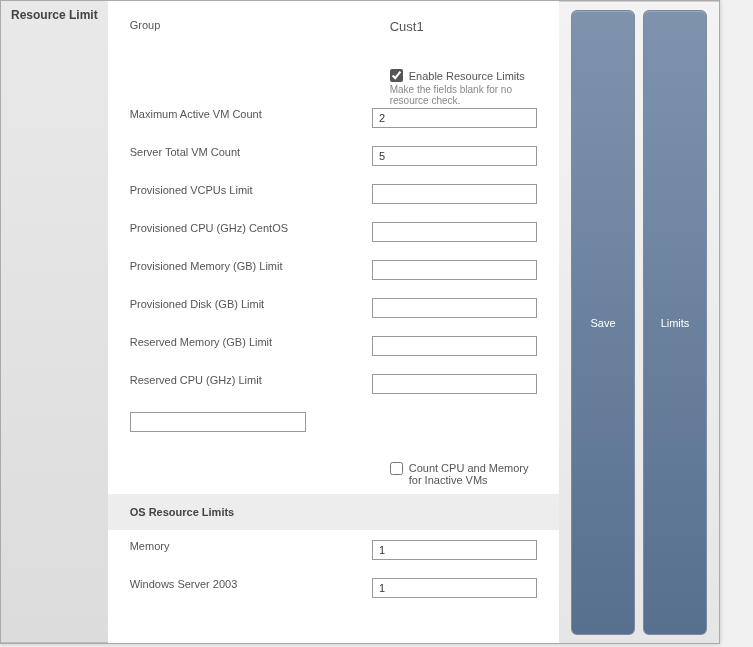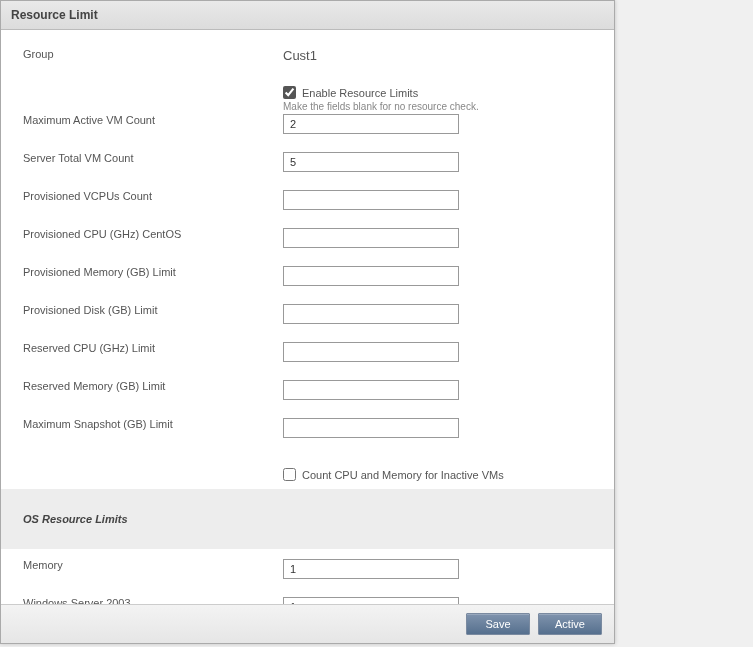--- a/index.html
+++ b/index.html
@@ -6,26 +6,25 @@
     body {
       font-family: Verdana, Arial, sans-serif;
       font-size: 11px;
       color: #555;
       background: #f0f0f0;
       width: 753px;
       height: 647px;
       overflow: hidden;
     }
     .dialog {
-      width: 615px;
+      width: 720px;
       height: 644px;
       border: 1px solid #aaa;
       background: #5eead4;
       display: flex;
-      flex-direction: column;
       box-shadow: 0 0 4px rgba(0,0,0,0.2);
     }
     .dialog-header {
       background: linear-gradient(#e9e9e9, #dcdcdc);
       border-bottom: 1px solid #bbb;
       padding: 7px 10px;
       font-weight: bold;
       color: #444;
       font-size: 12px;
     }
@@ -57,21 +56,21 @@
       padding: 2px 6px;
       font-size: 11px;
       color: #333;
       font-family: Verdana, Arial, sans-serif;
       background: #fff;
     }
     .checkbox-row {
       display: flex;
       align-items: flex-start;
       margin-left: 260px;
-      margin-top: 0;
+      margin-top: 12px;
       margin-bottom: 2px;
       flex-direction: column;
     }
     .checkbox-line {
       display: flex;
       align-items: center;
       gap: 6px;
     }
     .help-text {
       color: #888;
@@ -79,52 +78,51 @@
       margin-top: 2px;
     }
     input[type="checkbox"] {
       width: 13px;
       height: 13px;
       accent-color: #555;
     }
     .section-header {
       background: #ededed;
       margin: 8px -22px 10px -22px;
-      padding: 24px 22px;
+      padding: 12px 22px;
       font-weight: bold;
       color: #444;
       font-size: 11px;
-      font-style: italic;
     }
     .checkbox-standalone {
       margin-left: 260px;
       margin-top: 12px;
       margin-bottom: 6px;
       display: flex;
-      align-items: center;
+      align-items: flex-start;
       gap: 6px;
     }
     .dialog-footer {
       border-top: 1px solid #ccc;
       background: linear-gradient(#f3f3f3, #e6e6e6);
       padding: 8px 12px;
       display: flex;
       justify-content: flex-end;
       gap: 8px;
     }
     .btn {
       border: 1px solid #7a8aa0;
       background: linear-gradient(#7f93ad, #56708e);
       color: #fff;
       padding: 4px 0;
       width: 64px;
       font-size: 11px;
       text-align: center;
       cursor: pointer;
-      border-radius: 1px;
+      border-radius: 6px;
       box-shadow: inset 0 1px 0 rgba(255,255,255,0.2);
       font-family: Verdana, Arial, sans-serif;
     }
     
     .dialog-body::-webkit-scrollbar { width: 16px; }
     .dialog-body::-webkit-scrollbar-track { background: #eee; border-left:1px solid #ccc;}
     .dialog-body::-webkit-scrollbar-thumb { background: #c4c4c4; border:1px solid #999; }
     .dialog-body::-webkit-scrollbar-button {
       background: #e2e2e2; height: 16px; border:1px solid #999;
       display:block;
@@ -155,51 +153,50 @@
       <div class="form-label">Maximum Active VM Count</div>
       <input class="text-input" type="text" value="2" style="">
     </div>
 
     <div class="form-row">
       <div class="form-label">Server Total VM Count</div>
       <input class="text-input" type="text" value="5" style="">
     </div>
 
     <div class="form-row">
-      <div class="form-label">Provisioned VCPUs Count</div>
+      <div class="form-label">Provisioned VCPUs Limit</div>
       <input class="text-input" type="text" value="" style="">
     </div>
 
     <div class="form-row">
       <div class="form-label">Provisioned CPU (GHz) CentOS</div>
       <input class="text-input" type="text" value="" style="">
     </div>
 
     <div class="form-row">
       <div class="form-label">Provisioned Memory (GB) Limit</div>
       <input class="text-input" type="text" value="" style="">
     </div>
 
     <div class="form-row">
       <div class="form-label">Provisioned Disk (GB) Limit</div>
       <input class="text-input" type="text" value="" style="">
     </div>
 
     <div class="form-row">
+      <div class="form-label">Reserved Memory (GB) Limit</div>
+      <input class="text-input" type="text" value="" style="">
+    </div>
+
+    <div class="form-row">
       <div class="form-label">Reserved CPU (GHz) Limit</div>
       <input class="text-input" type="text" value="" style="">
     </div>
 
     <div class="form-row">
-      <div class="form-label">Reserved Memory (GB) Limit</div>
-      <input class="text-input" type="text" value="" style="">
-    </div>
-
-    <div class="form-row">
-      <div class="form-label">Maximum Snapshot (GB) Limit</div>
       <input class="text-input" type="text" value="" style="">
     </div>
 
     <label class="checkbox-standalone">
       <input type="checkbox" style="">
       <span>Count CPU and Memory for Inactive VMs</span>
     </label>
 
     <div class="section-header">OS Resource Limits</div>
 
@@ -210,15 +207,15 @@
 
     <div class="form-row">
       <div class="form-label">Windows Server 2003</div>
       <input class="text-input" type="text" value="1" style="">
     </div>
 
   </div>
 
   <div class="dialog-footer">
     <button class="btn">Save</button>
-    <button class="btn">Active</button>
+    <button class="btn">Limits</button>
   </div>
 </div>
 
 </body></html>

